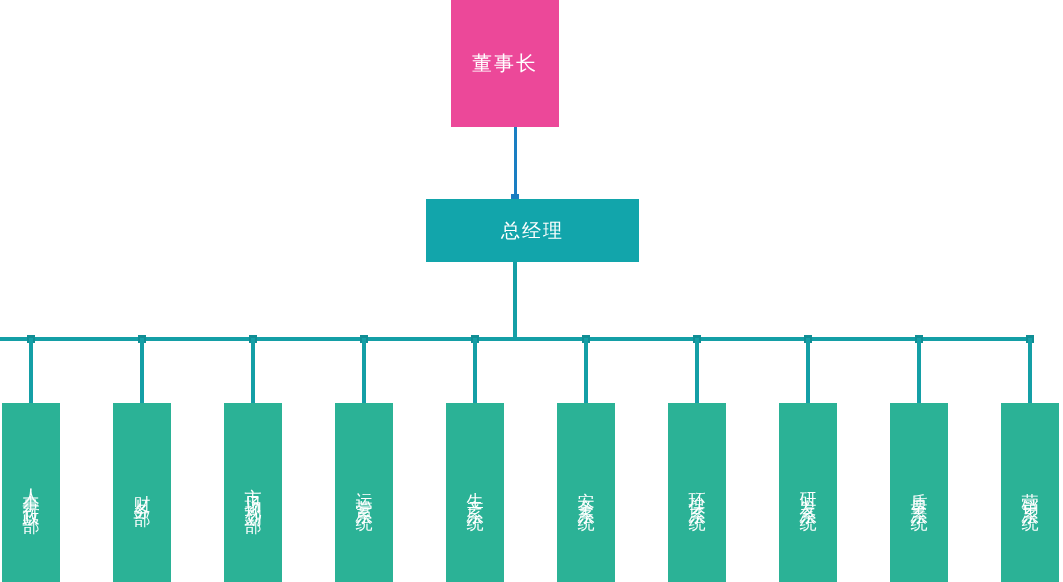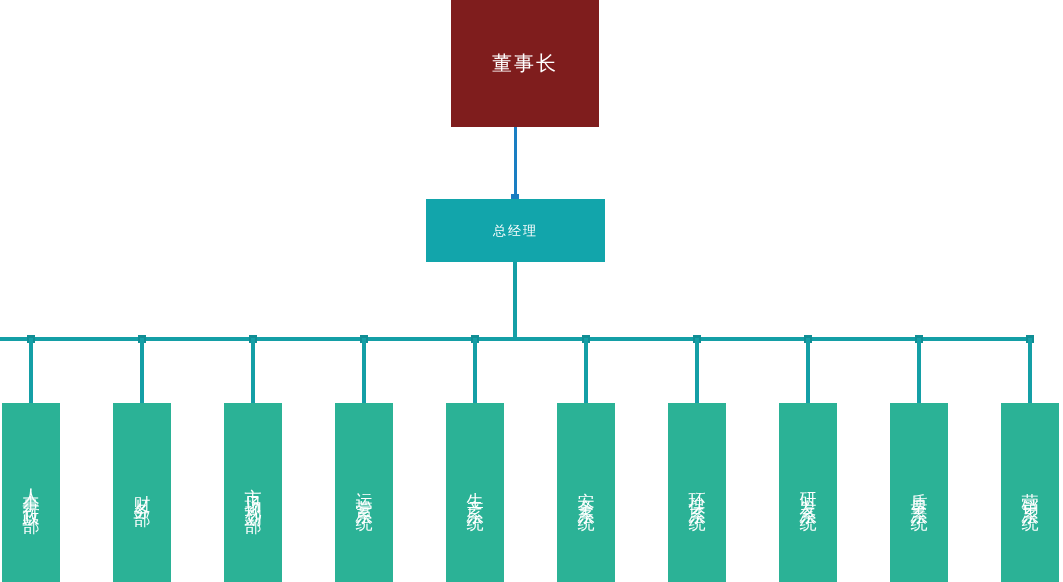--- a/index.html
+++ b/index.html
@@ -10,28 +10,28 @@
     overflow:hidden;
     font-family:"DejaVu Sans","Liberation Sans",sans-serif;
   }
   .node{
     position:absolute;
     display:flex;align-items:center;justify-content:center;
     color:#ffffff;
     box-sizing:border-box;
   }
   .node-root{
-    left:451px;top:0;width:148px;height:127px;
-    background:#7f1d1d;
+    left:451px;top:0;width:108px;height:127px;
+    background:#ec4899;
     font-size:20px;letter-spacing:2px;
   }
   .node-manager{
-    left:426px;top:199px;width:179px;height:63px;
+    left:426px;top:199px;width:213px;height:63px;
     background:#12a5ab;
-    font-size:13px;letter-spacing:2px;
+    font-size:19px;letter-spacing:2px;
   }
   .node-dept{
     top:403px;width:58px;height:179px;
     background:#2bb296;
     font-size:17px;
   }
   .node-dept .vtext{
     writing-mode:vertical-rl;
     text-orientation:upright;
     letter-spacing:7px;

